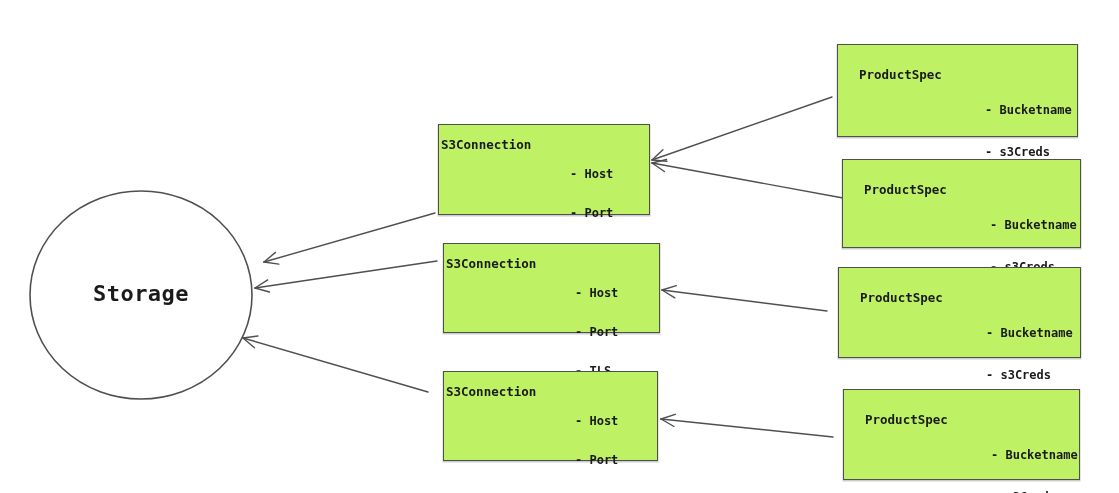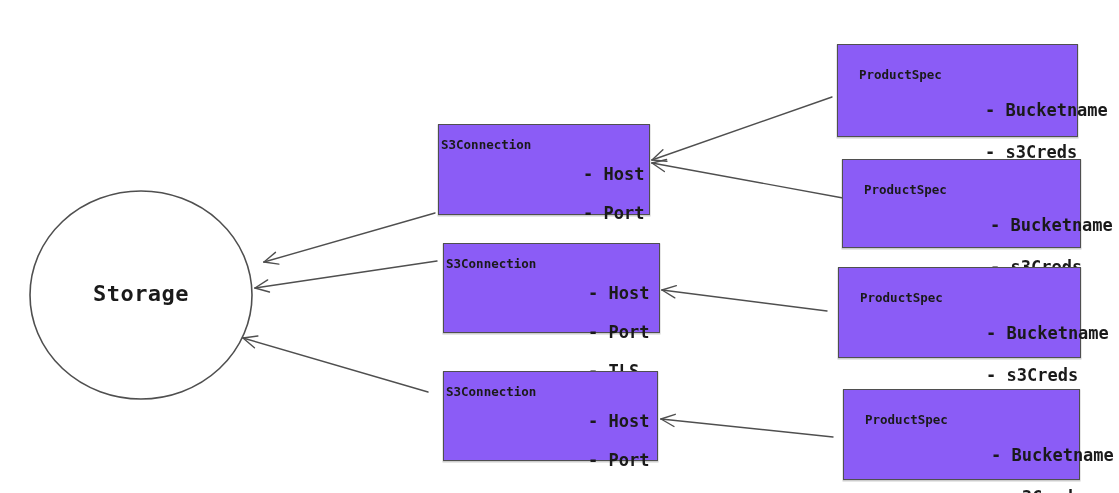--- a/index.html
+++ b/index.html
@@ -20,40 +20,40 @@
     left: 0;
     top: 0;
     width: 1119px;
     height: 493px;
     pointer-events: none;
   }
   .node {
     position: absolute;
     box-sizing: border-box;
     border: 1.5px solid #4f4f4f;
-    background: #8b5cf6;
+    background: #bef264;
     box-shadow: 0 1px 0 0.5px rgba(110,110,110,0.35);
   }
   .node-title {
     position: absolute;
     font-weight: bold;
     font-size: 12.5px;
     color: #1a1a1a;
     white-space: nowrap;
   }
   .s3 .node-title { left: 2px; top: 12px; }
   .ps .node-title { left: 21px; top: 22px; }
   .attrs {
     position: absolute;
     font-weight: bold;
-    font-size: 17px;
+    font-size: 12px;
     color: #1a1a1a;
     white-space: pre;
   }
-  .s3 .attrs { left: 144px; top: 17px; line-height: 13px; }
+  .s3 .attrs { left: 131px; top: 17px; line-height: 13px; }
   .ps .attrs { left: 147px; top: 30px; line-height: 14px; }
   .storage-label {
     position: absolute;
     left: 30px;
     top: 281px;
     width: 222px;
     text-align: center;
     font-weight: bold;
     font-size: 22px;
     color: #1a1a1a;

